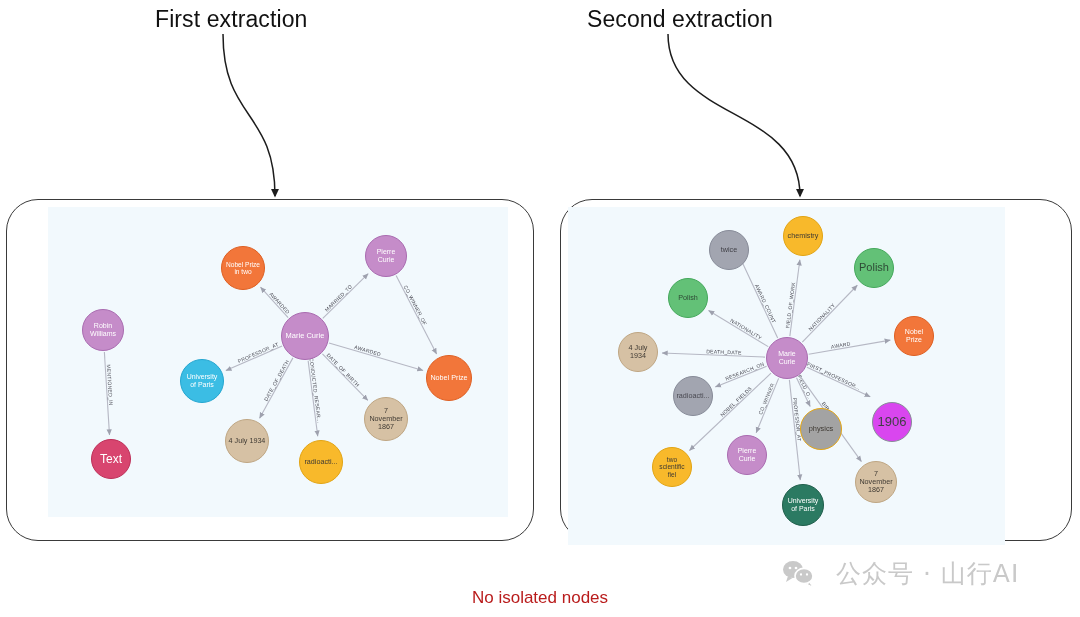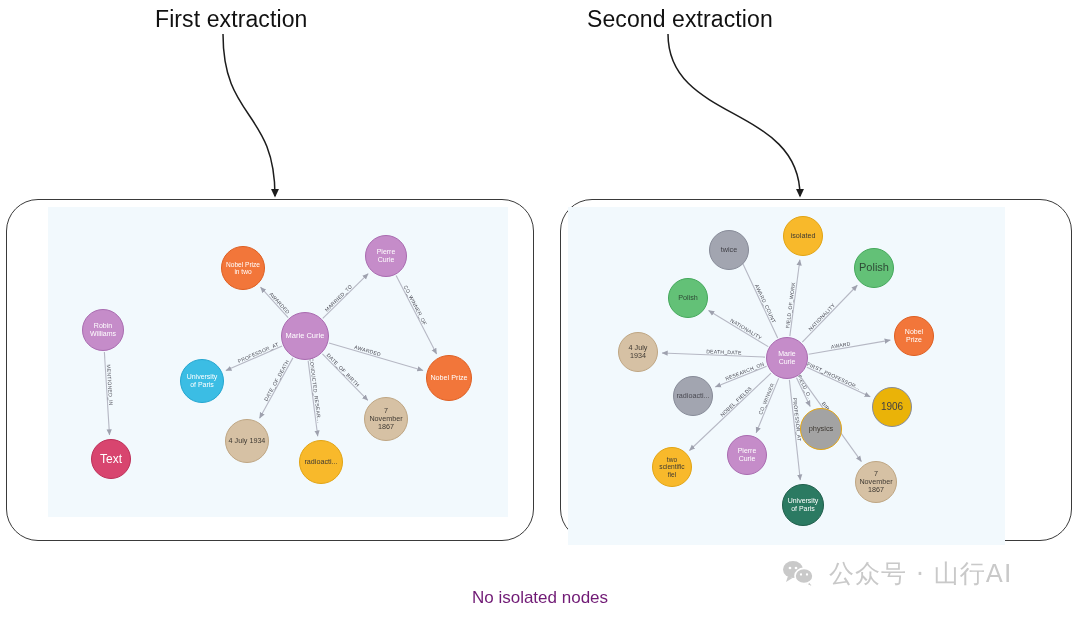--- a/index.html
+++ b/index.html
@@ -23,21 +23,21 @@
   }
   #cap-first{left:155px;top:6px;}
   #cap-second{left:587px;top:6px;}
 
   .caption-bottom{
     position:absolute;
     left:0;right:0;
     top:588px;
     text-align:center;
     font-size:17px;
-    color:#701a75;
+    color:#b91c1c;
   }
 
   
   .panel{
     position:absolute;
     border:1.3px solid #3a3a3a;
     border-radius:32px;
     background:#ffffff;
     box-sizing:border-box;
   }
@@ -76,21 +76,21 @@
     line-height:1.08;
     box-sizing:border-box;
     cursor:pointer;
   }
   .node span{display:block;padding:0 2px;}
 
   
   #watermark{
     position:absolute;
     left:782px;top:557px;
-    display:flex;align-items:center;gap:15px;
+    display:flex;align-items:center;gap:22px;
     color:#c9c9c9;
     font-size:25px;
     letter-spacing:1px;
     font-family:"DejaVu Sans","Liberation Sans",sans-serif;
     user-select:none;
   }
   #watermark .wm-txt{white-space:nowrap;}
 </style>
 </head>
 <body>
@@ -202,38 +202,38 @@
       </div>
     </div>
   <div id="nodes-g2">
       <div class="node" style="left: 766px; top: 337px; width: 42px; height: 42px; background: rgb(197, 140, 201); border: 1px solid rgb(169, 107, 176); color: rgb(255, 255, 255); font-size: 7px;">
         <span>Marie Curie</span>
       </div>
       <div class="node" style="left: 709px; top: 230px; width: 40px; height: 40px; background: rgb(162, 165, 176); border: 1px solid rgb(135, 139, 152); color: rgb(63, 63, 69); font-size: 7.2px;">
         <span>twice</span>
       </div>
       <div class="node" style="left: 783px; top: 216px; width: 40px; height: 40px; background: rgb(248, 185, 43); border: 1px solid rgb(226, 164, 19); color: rgb(63, 58, 51); font-size: 7.2px;">
-        <span>isolated</span>
+        <span>chemistry</span>
       </div>
       <div class="node" style="left: 854px; top: 248px; width: 40px; height: 40px; background: rgb(99, 193, 119); border: 1px solid rgb(68, 168, 91); color: rgb(46, 74, 53); font-size: 11px;">
         <span>Polish</span>
       </div>
       <div class="node" style="left: 668px; top: 278px; width: 40px; height: 40px; background: rgb(99, 193, 119); border: 1px solid rgb(68, 168, 91); color: rgb(46, 74, 53); font-size: 7.2px;">
         <span>Polish</span>
       </div>
       <div class="node" style="left: 894px; top: 316px; width: 40px; height: 40px; background: rgb(242, 118, 58); border: 1px solid rgb(222, 95, 34); color: rgb(255, 255, 255); font-size: 7px;">
         <span>Nobel Prize</span>
       </div>
       <div class="node" style="left: 618px; top: 332px; width: 40px; height: 40px; background: rgb(214, 193, 164); border: 1px solid rgb(191, 166, 131); color: rgb(63, 58, 51); font-size: 7.2px;">
         <span>4 July 1934</span>
       </div>
       <div class="node" style="left: 673px; top: 376px; width: 40px; height: 40px; background: rgb(162, 165, 176); border: 1px solid rgb(135, 139, 152); color: rgb(74, 74, 82); font-size: 7.2px;">
         <span>radioacti...</span>
       </div>
-      <div class="node" style="left: 872px; top: 387px; width: 40px; height: 40px; background: #eab308; border: 1px solid rgb(135, 139, 152); color: rgb(63, 63, 69); font-size: 10px;">
+      <div class="node" style="left: 872px; top: 402px; width: 40px; height: 40px; background: #d946ef; border: 1px solid rgb(135, 139, 152); color: rgb(63, 63, 69); font-size: 13px;">
         <span>1906</span>
       </div>
       <div class="node" style="left: 652px; top: 447px; width: 40px; height: 40px; background: rgb(248, 185, 43); border: 1px solid rgb(226, 164, 19); color: rgb(63, 58, 51); font-size: 6.6px;">
         <span>two scientific fiel</span>
       </div>
       <div class="node" style="left: 727px; top: 435px; width: 40px; height: 40px; background: rgb(197, 140, 201); border: 1px solid rgb(169, 107, 176); color: rgb(255, 255, 255); font-size: 7px;">
         <span>Pierre Curie</span>
       </div>
       <div class="node" style="left: 800px; top: 408px; width: 42px; height: 42px; background: #a3a3a3; border: 1px solid rgb(226, 164, 19); color: rgb(63, 58, 51); font-size: 7.4px;">
         <span>physics</span>

